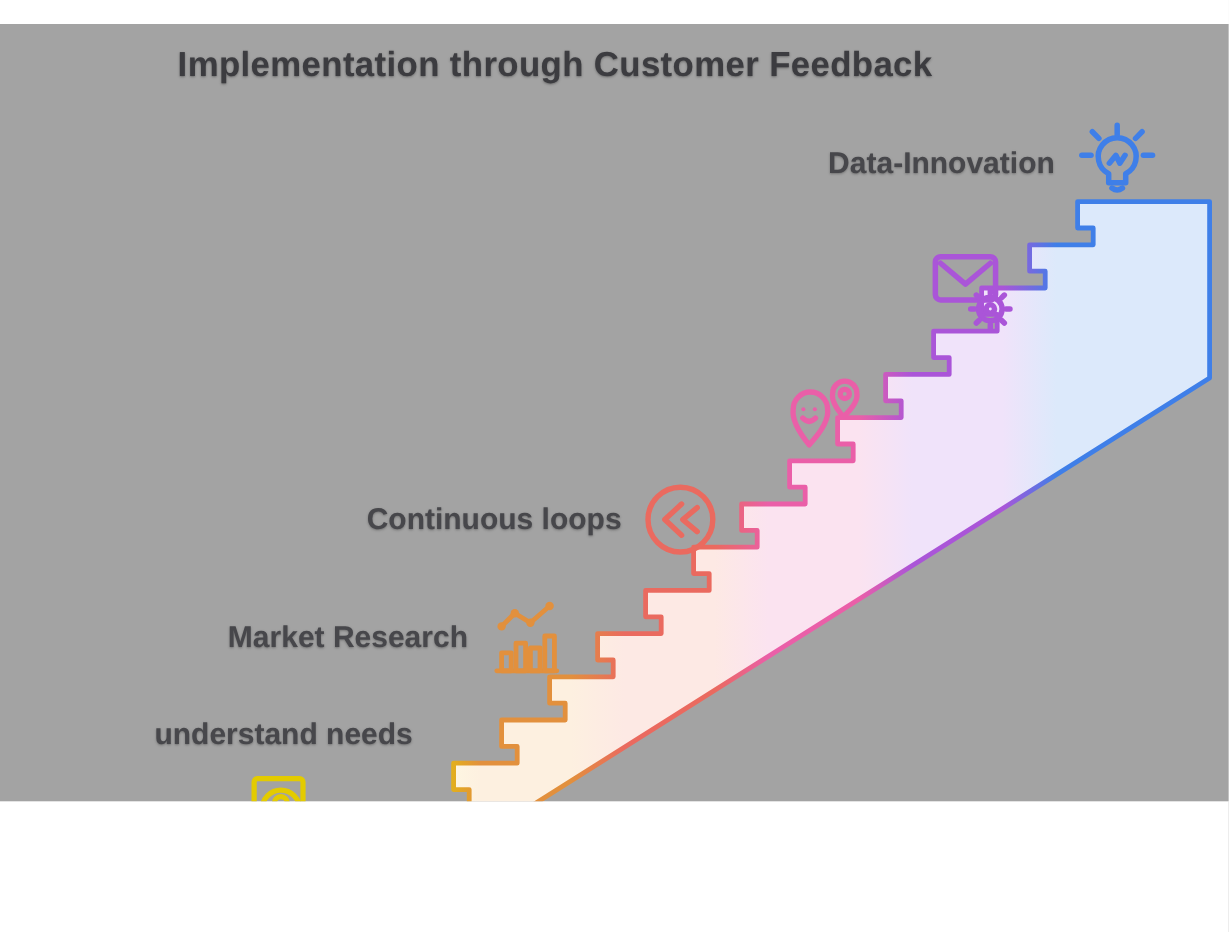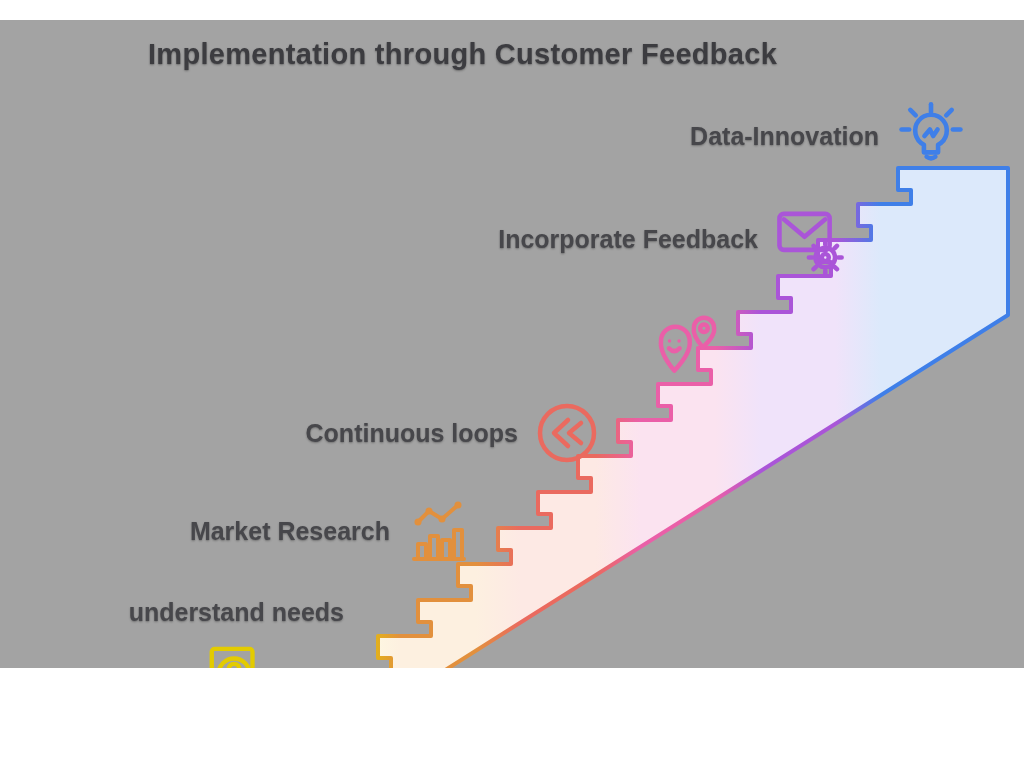--- a/index.html
+++ b/index.html
@@ -115,21 +115,20 @@
       <path d="M21 61 Q7 44 8.5 33 A13.5 13.5 0 0 1 35.5 33 Q37 44 21 61 Z"></path>
       <circle cx="16.5" cy="33" r="1.6" fill="#ea5fa8" stroke="none"></circle>
       <circle cx="25.5" cy="33" r="1.6" fill="#ea5fa8" stroke="none"></circle>
       <path d="M16 40 q5 5 10 0"></path>
       <path d="M48 39 Q38 27.5 39.5 20.5 A9.5 9.5 0 0 1 58.5 20.5 Q60 27.5 48 39 Z"></path>
       <circle cx="49" cy="21" r="3.6"></circle>
     </svg>
   </div>
 
   <div class="step-row" style="top:183px;right:178px;">
-    <span class="lbl">Incorporate Feedback</span>
     <svg class="icon" width="72" height="72" viewBox="0 0 66 66" fill="none" stroke="#aa55d8" stroke-width="4.2" stroke-linecap="round" stroke-linejoin="round">
       <rect x="5" y="10" width="46" height="33" rx="4"></rect>
       <polyline points="9,15 28,31 47,15"></polyline>
       <circle cx="47" cy="50" r="9"></circle>
       <circle cx="47" cy="50" r="3.2"></circle>
       <path d="M47 38 v-3 M47 62 v3 M35 50 h-3 M59 50 h3 M38.5 41.5 l-2.2 -2.2 M55.5 58.5 l2.2 2.2 M38.5 58.5 l-2.2 2.2 M55.5 41.5 l2.2 -2.2"></path>
     </svg>
   </div>
 
   <div class="step-row" style="top:80px;right:57px;">

